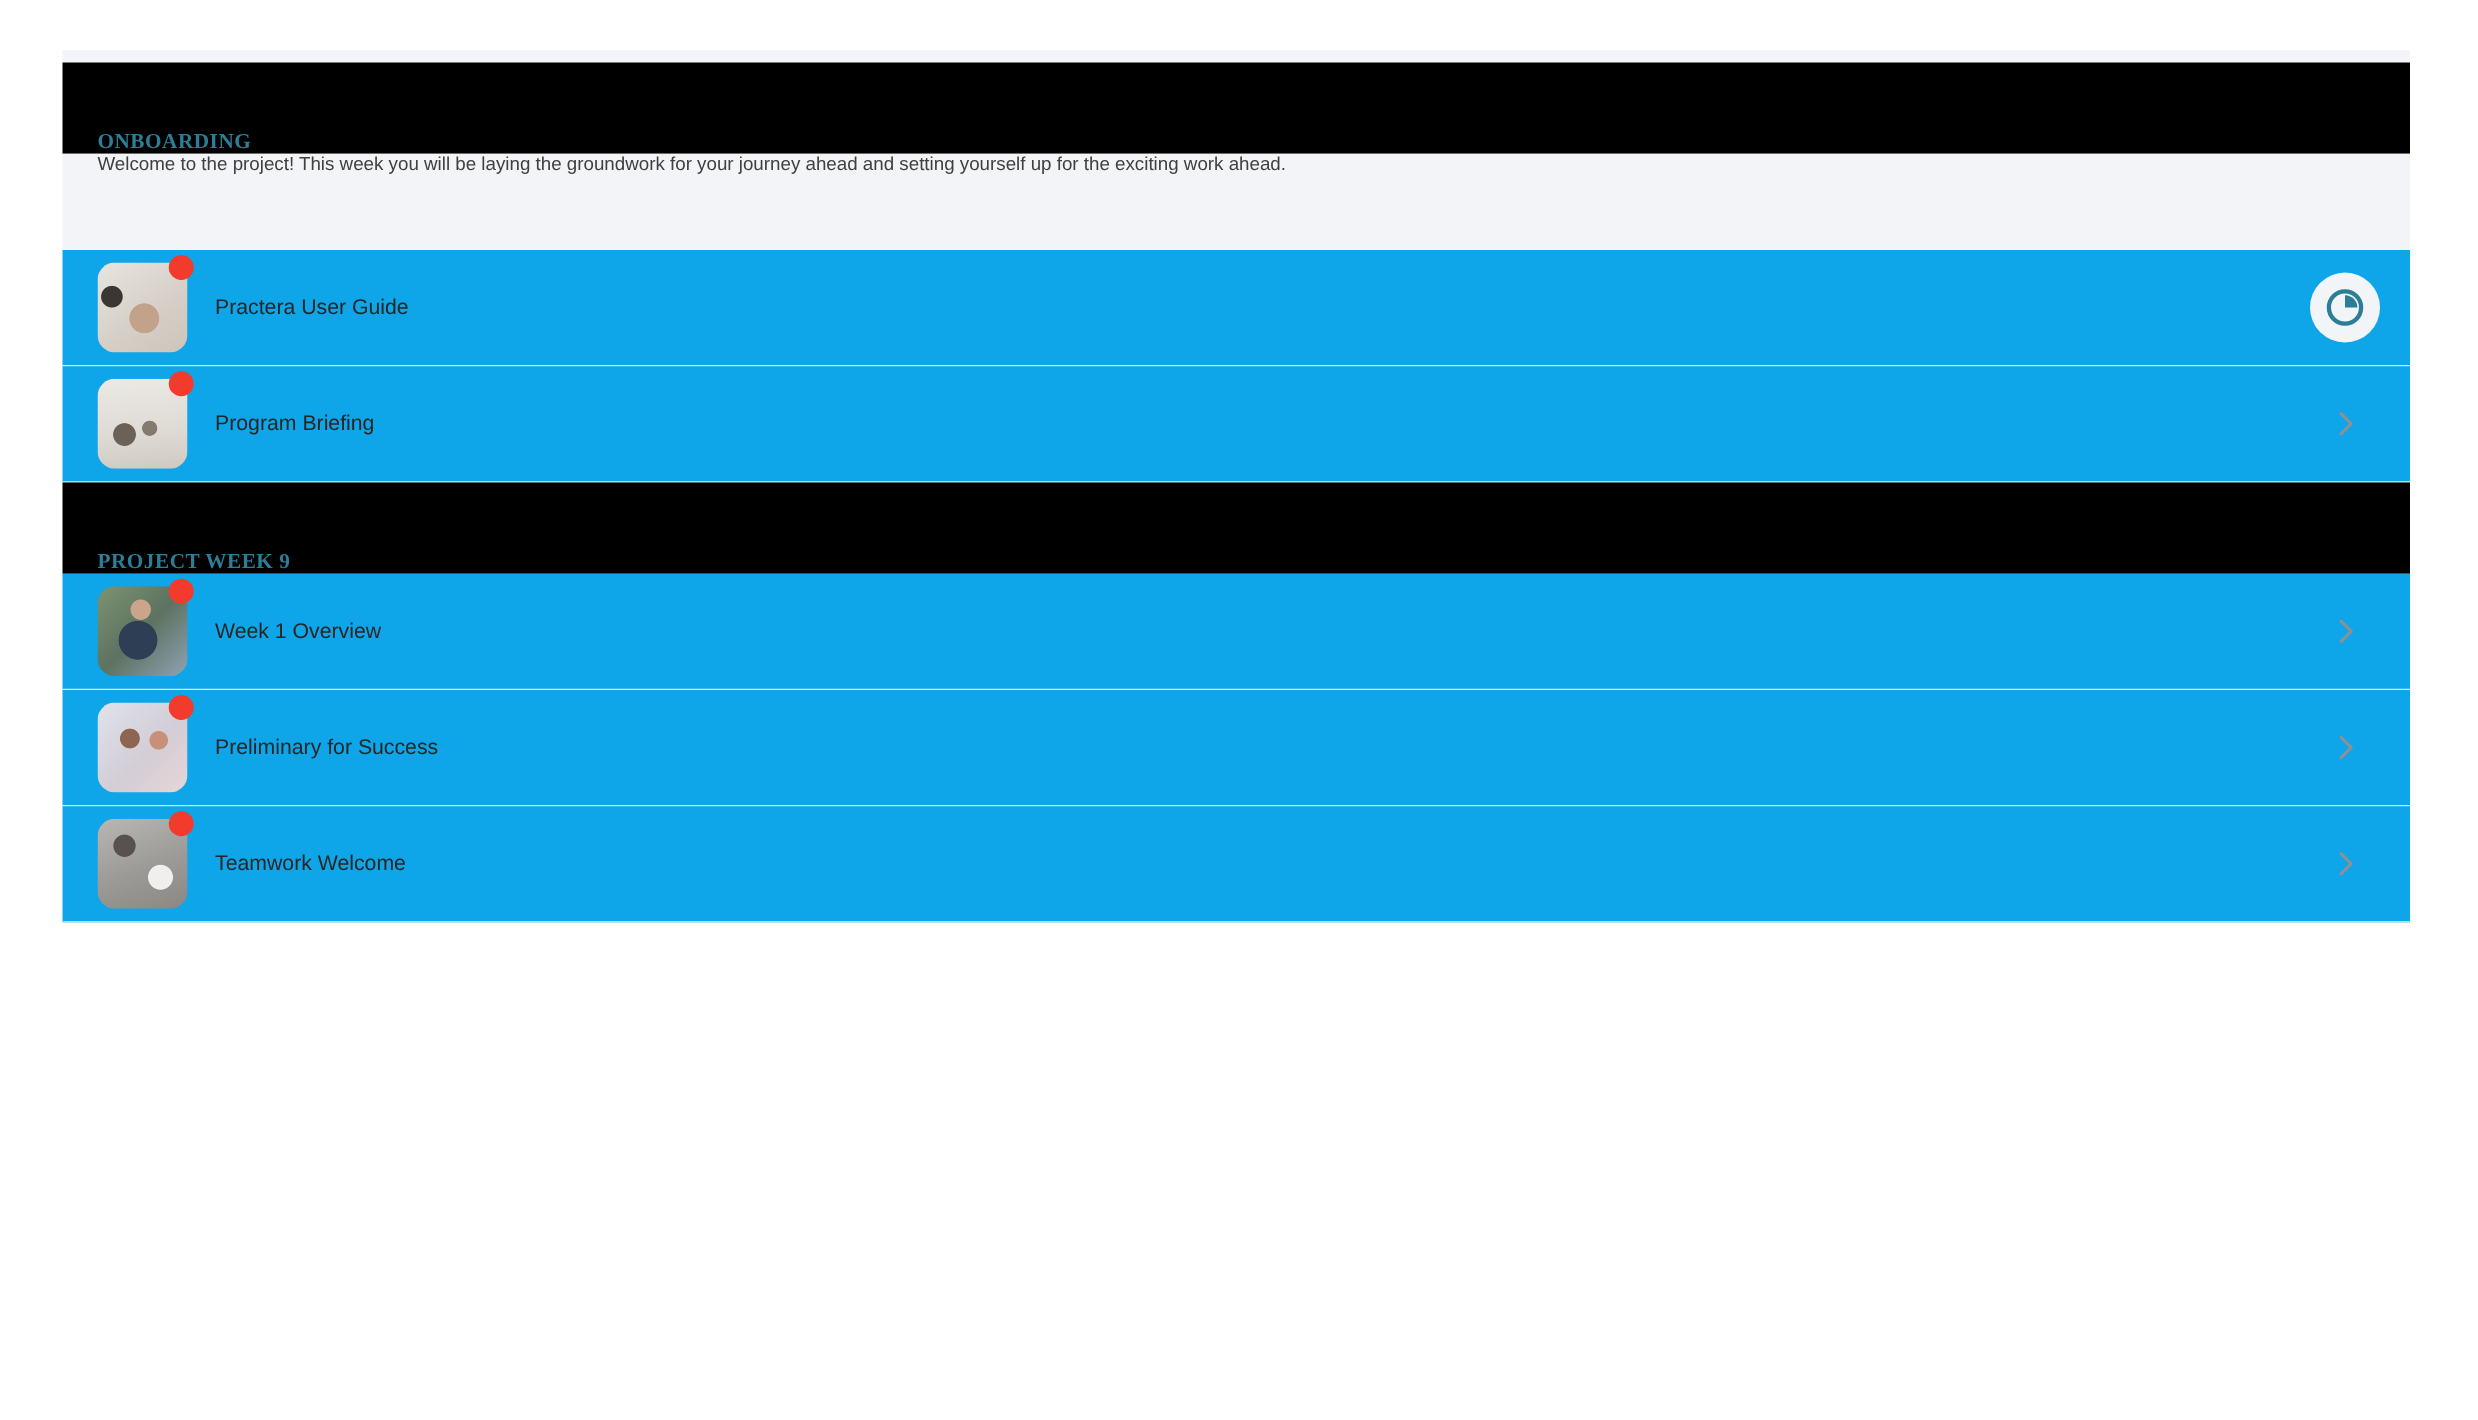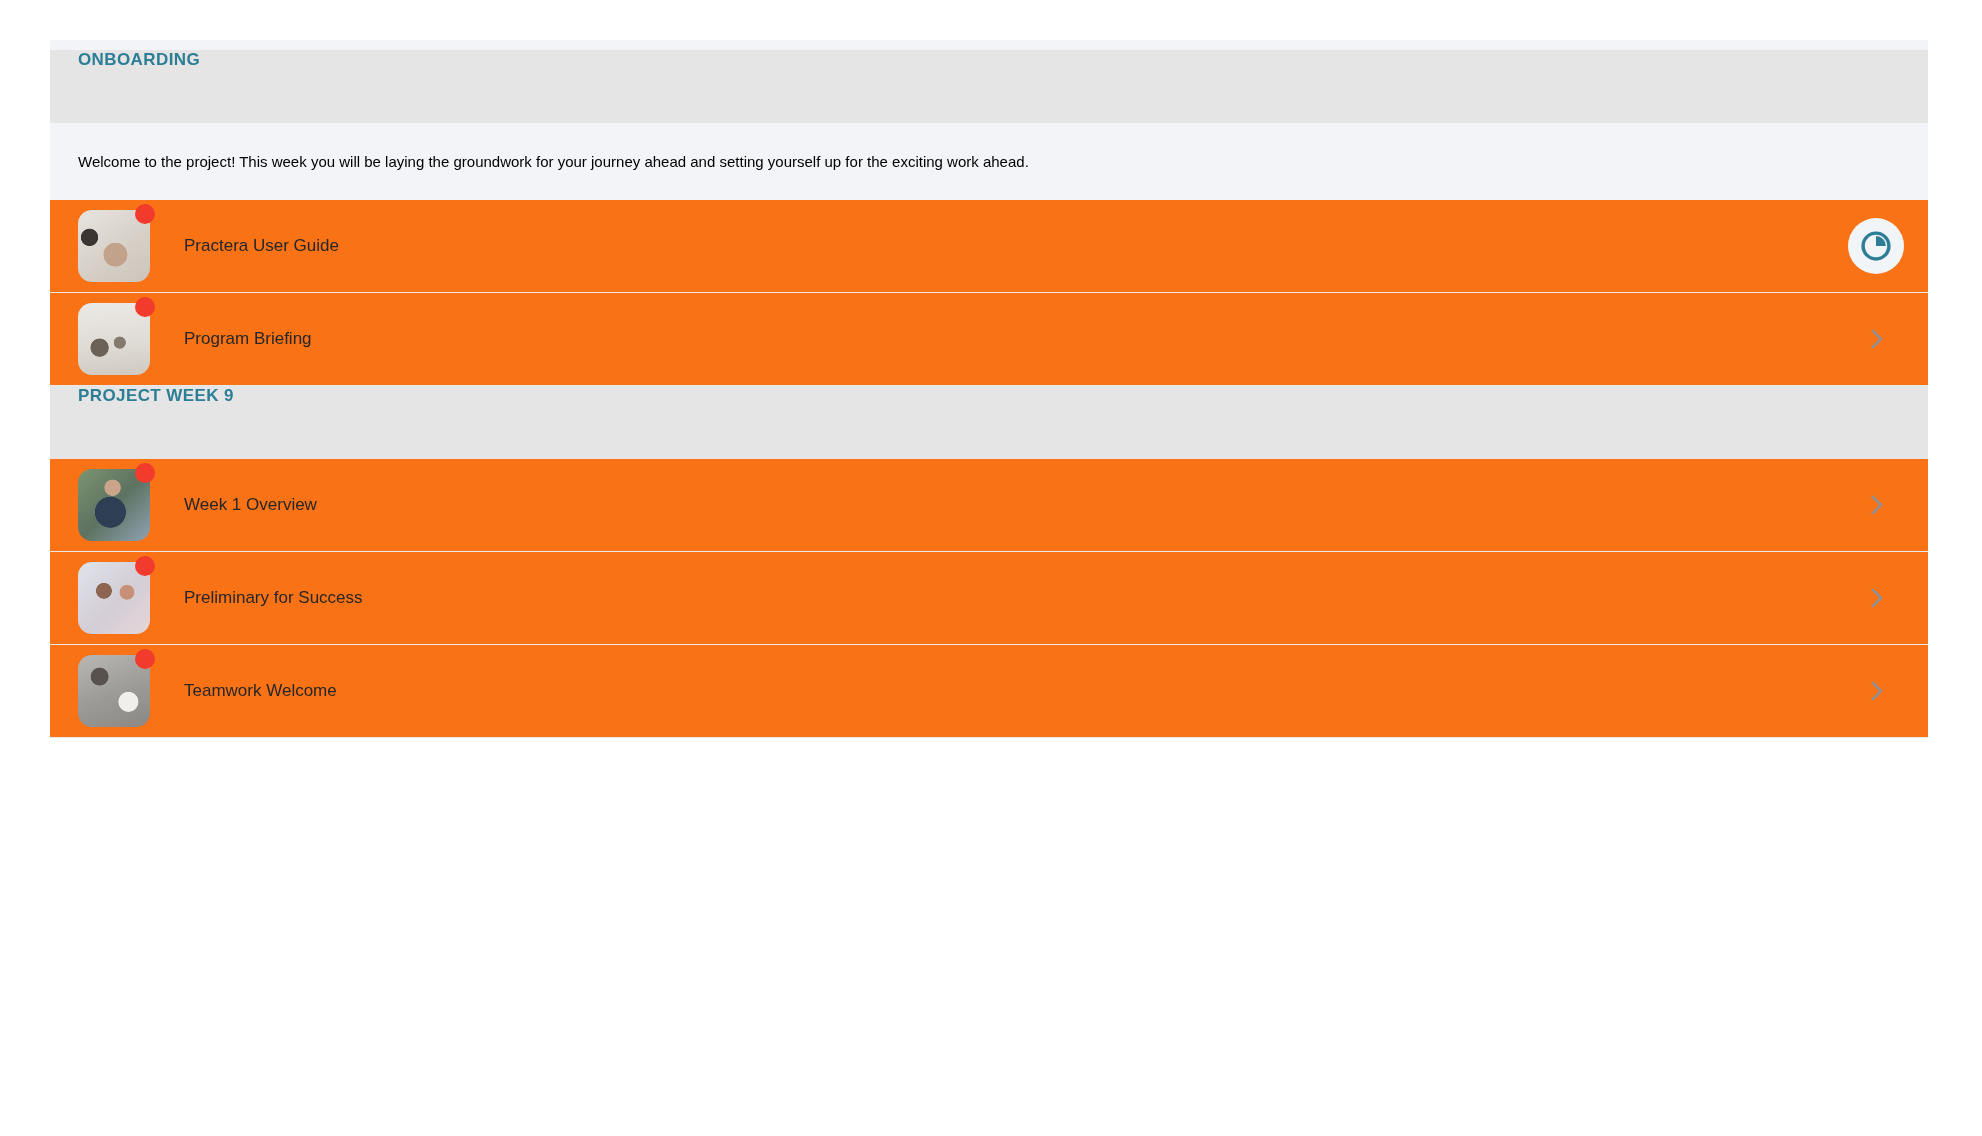--- a/index.html
+++ b/index.html
@@ -1,33 +1,34 @@
 <!DOCTYPE html>
 <html><head>
 <meta charset="utf-8">
 <style>
   * { margin:0; padding:0; box-sizing:border-box; }
   body { background:#ffffff; font-family:"Liberation Sans", sans-serif; }
   .page { width:1982px; height:1136px; background:#ffffff; overflow:hidden; }
   .card { width:1878px; margin:40px 0 0 50px; }
   .top-strip { height:10px; background:#f2f4f7; }
   .section-header {
-    height:73px; background:#e5e5e5; display:flex; align-items:flex-start;
+    height:73px; background:#000000; display:flex; align-items:flex-end;
     padding:0 28px;
+    font-family:Liberation Serif, serif;
   }
   .section-header span {
     color:#2c7e96; font-weight:700; font-size:17px; letter-spacing:0.4px;
   }
   .section-desc {
-    height:77px; background:#f2f4f7; display:flex; align-items:center;
-    padding:0 28px; font-size:15px; color:#000000;
+    height:77px; background:#f2f4f7; display:flex; 
+    padding:0 28px; font-size:15px; color:#404040;
   }
   .row {
-    height:93px; background:#f97316; display:flex; align-items:center;
-    padding:0 0 0 28px; border-bottom:1px solid #e9e9e9; cursor:pointer;gap:12px;
+    height:93px; background:#0ea5e9; display:flex; align-items:center;
+    padding:0 0 0 28px; border-bottom:1px solid #e9e9e9; cursor:pointer;
   }
   .thumb {
     width:72px; height:72px; border-radius:14px; position:relative;
     flex:0 0 72px; margin-right:22px;
   }
   .dot {
     position:absolute; top:-6px; right:-5px; width:20px; height:20px;
     border-radius:50%; background:#f23a2d;
   }
   .label { font-size:17px; color:#262626; }

